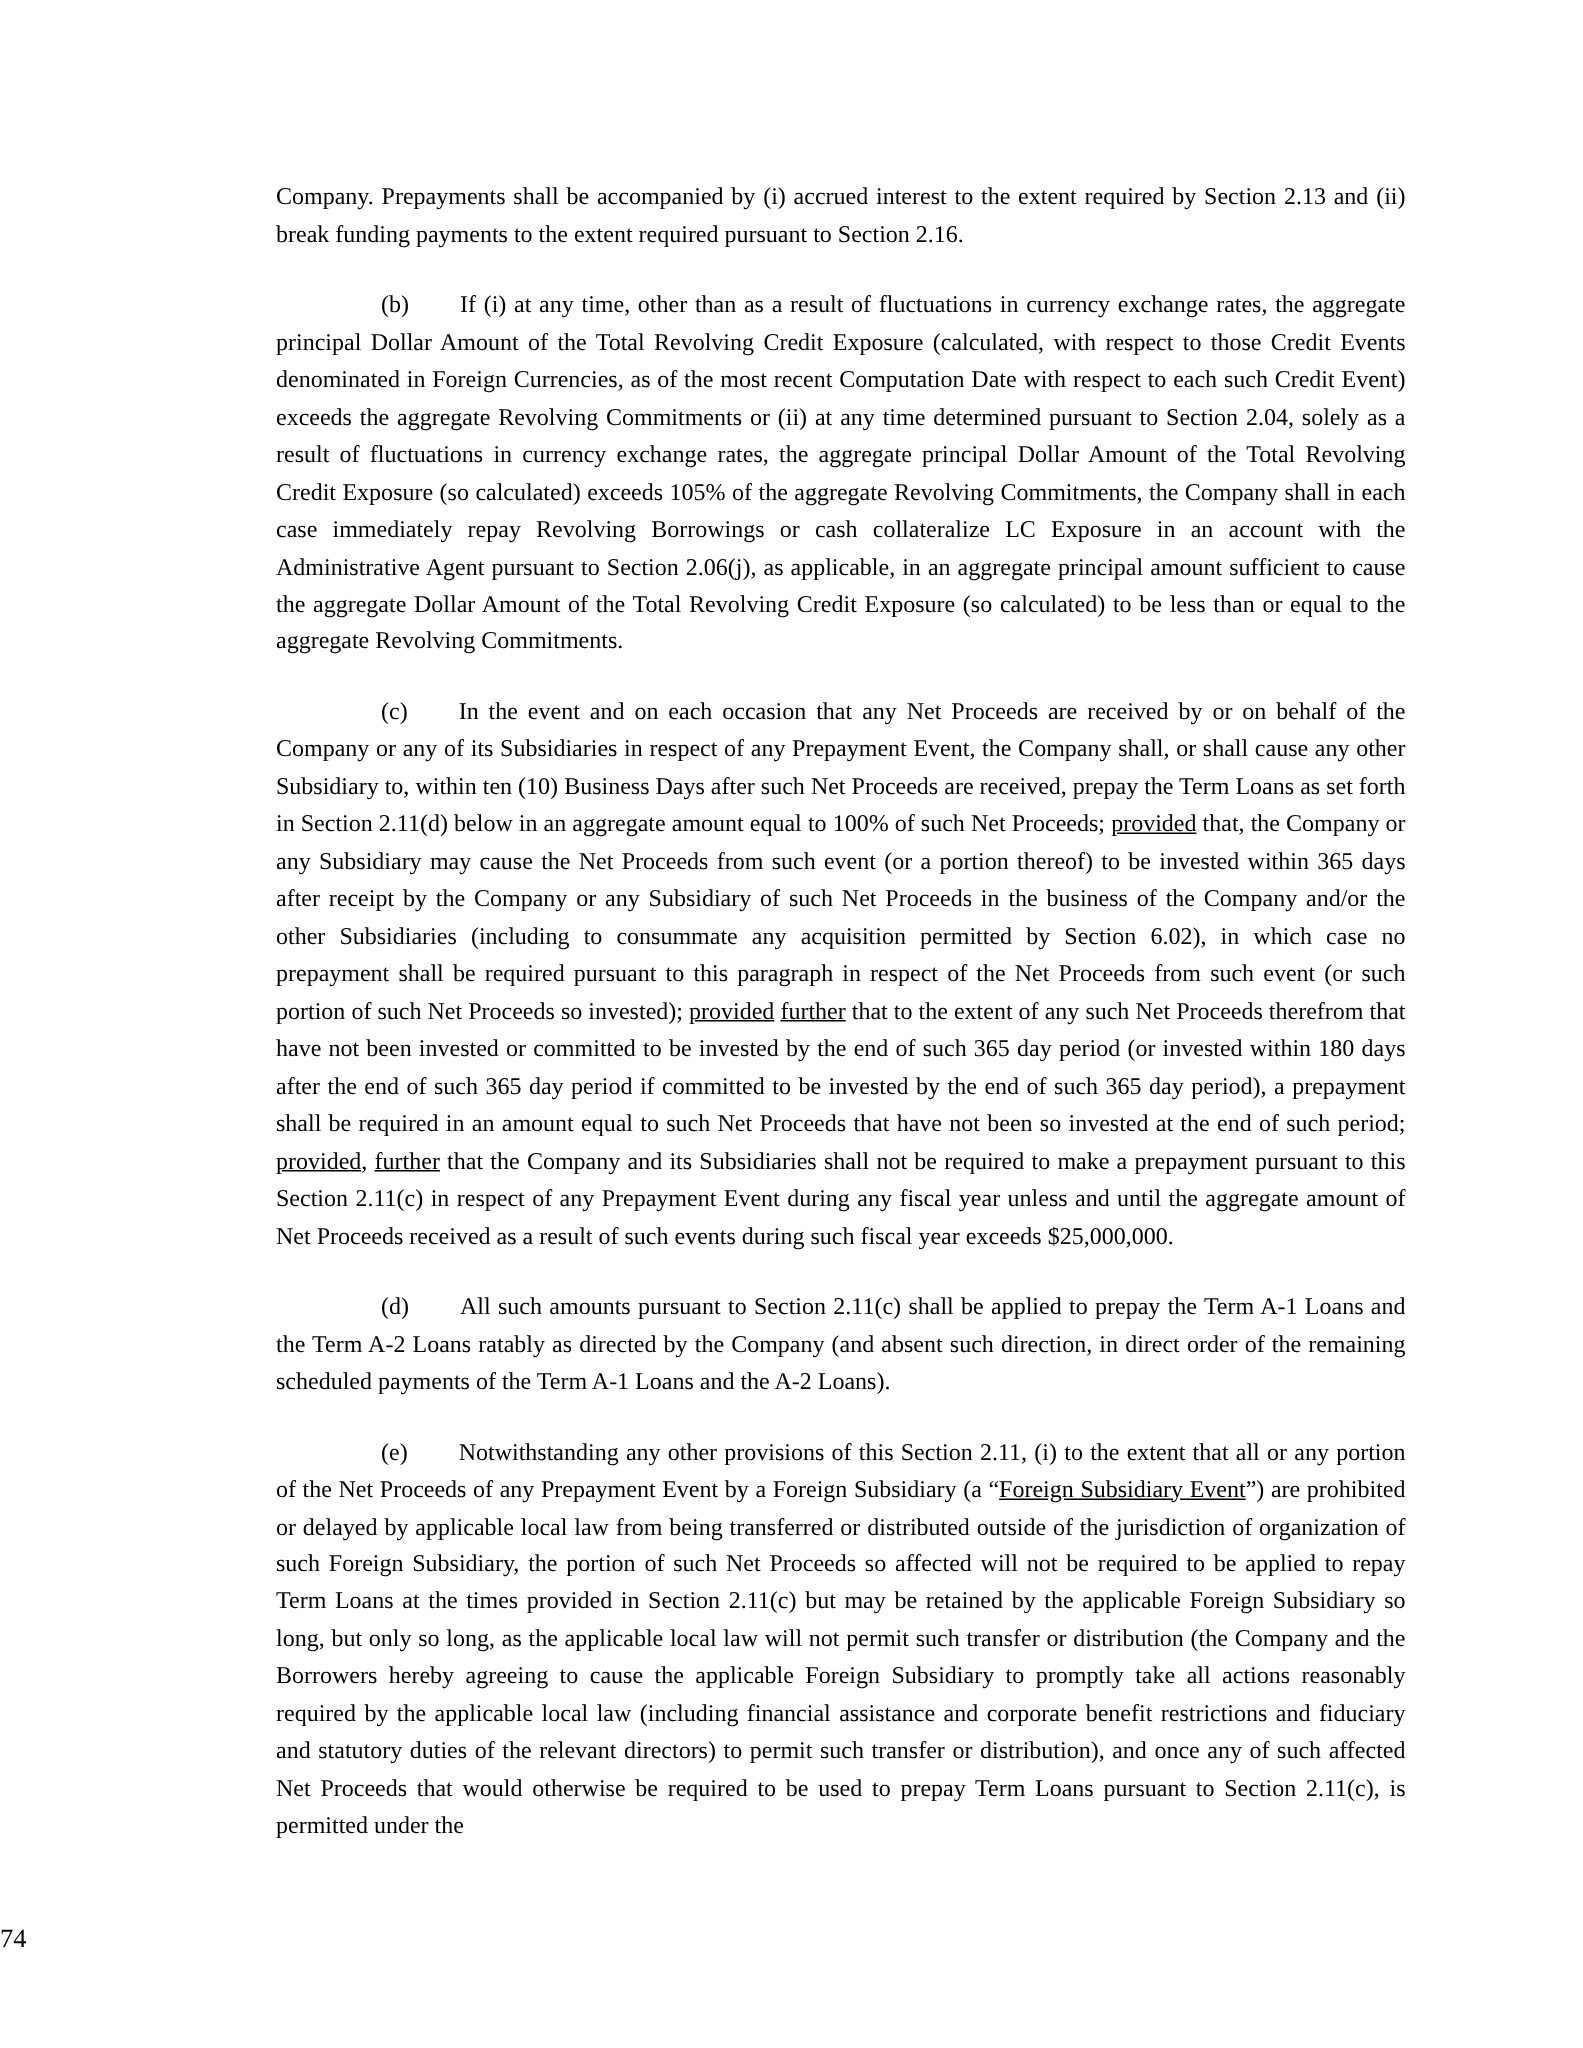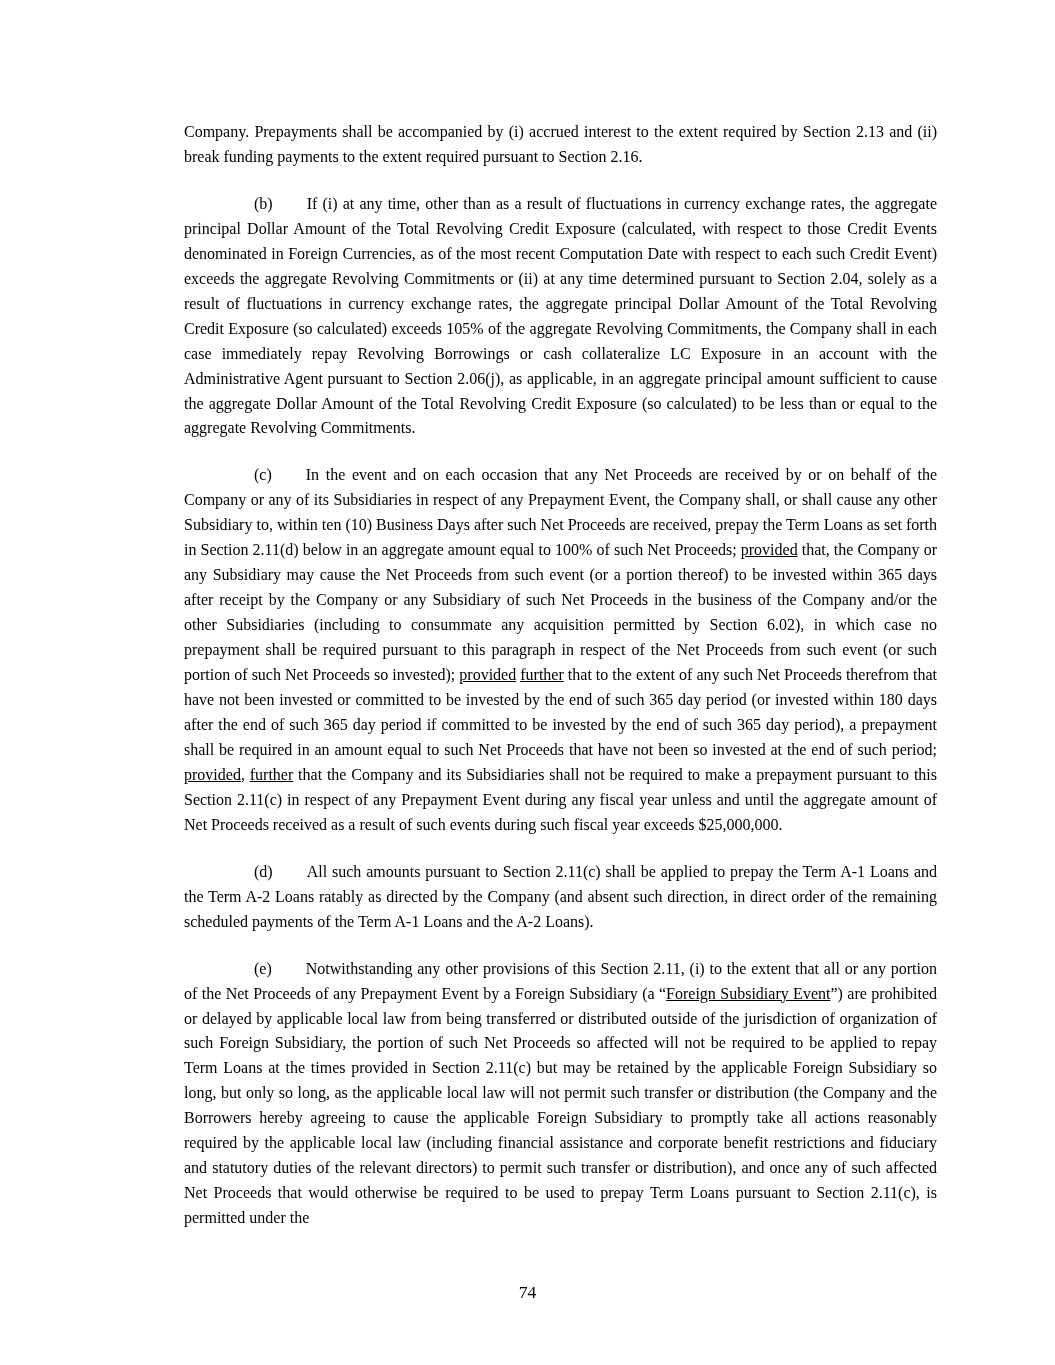--- a/index.html
+++ b/index.html
@@ -43,21 +43,21 @@
     width: 34px;
   }
   u.uline {
     text-decoration: underline;
   }
   .page-number {
     position: absolute;
     left: 0;
     right: 0;
     bottom: 62px;
-    text-align: center;
+    text-align: left;
     font-size: 17.6px;
     font-family: "Liberation Serif", "DejaVu Serif", serif;
   }
 </style>
 </head>
 <body>
 
 <div class="page">
   <div class="doc-body" id="doc-body">
       <p class="para">Company.  Prepayments shall be accompanied by (i) accrued interest to the extent required by Section 2.13 and (ii) break funding payments to the extent required pursuant to Section 2.16.</p>

